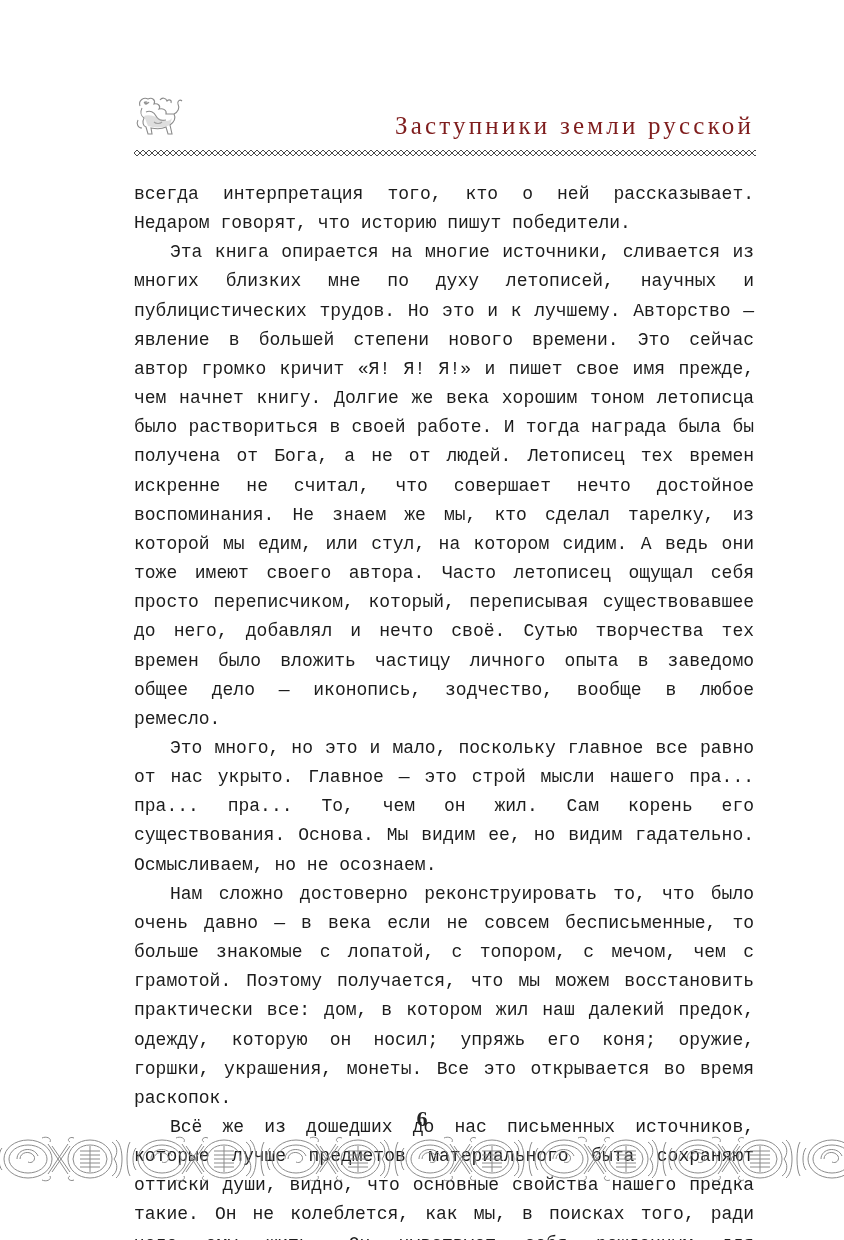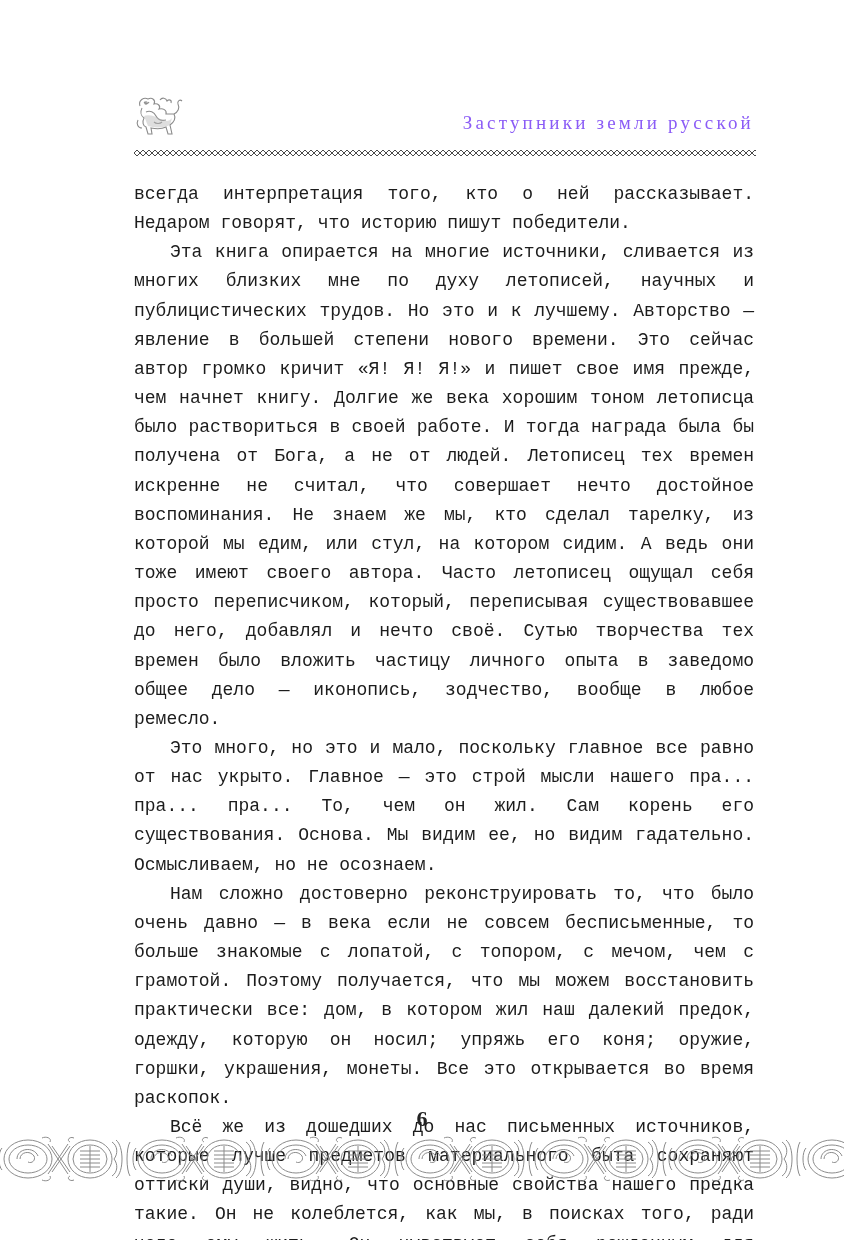--- a/index.html
+++ b/index.html
@@ -31,23 +31,23 @@
       position: absolute;
       left: 0;
       top: 0;
       width: 50px;
       height: 46px;
     }
     .running-title {
       position: absolute;
       right: 2px;
       top: 18px;
-      font-size: 19px;
+      font-size: 25px;
       letter-spacing: 3.2px;
-      color: #8b5cf6;
+      color: #7f1d1d;
       font-family: "Liberation Serif", serif;
       white-space: nowrap;
     }
     .header-rule {
       position: absolute;
       left: 0;
       top: 55px;
       width: 622px;
       height: 8px;
     }

